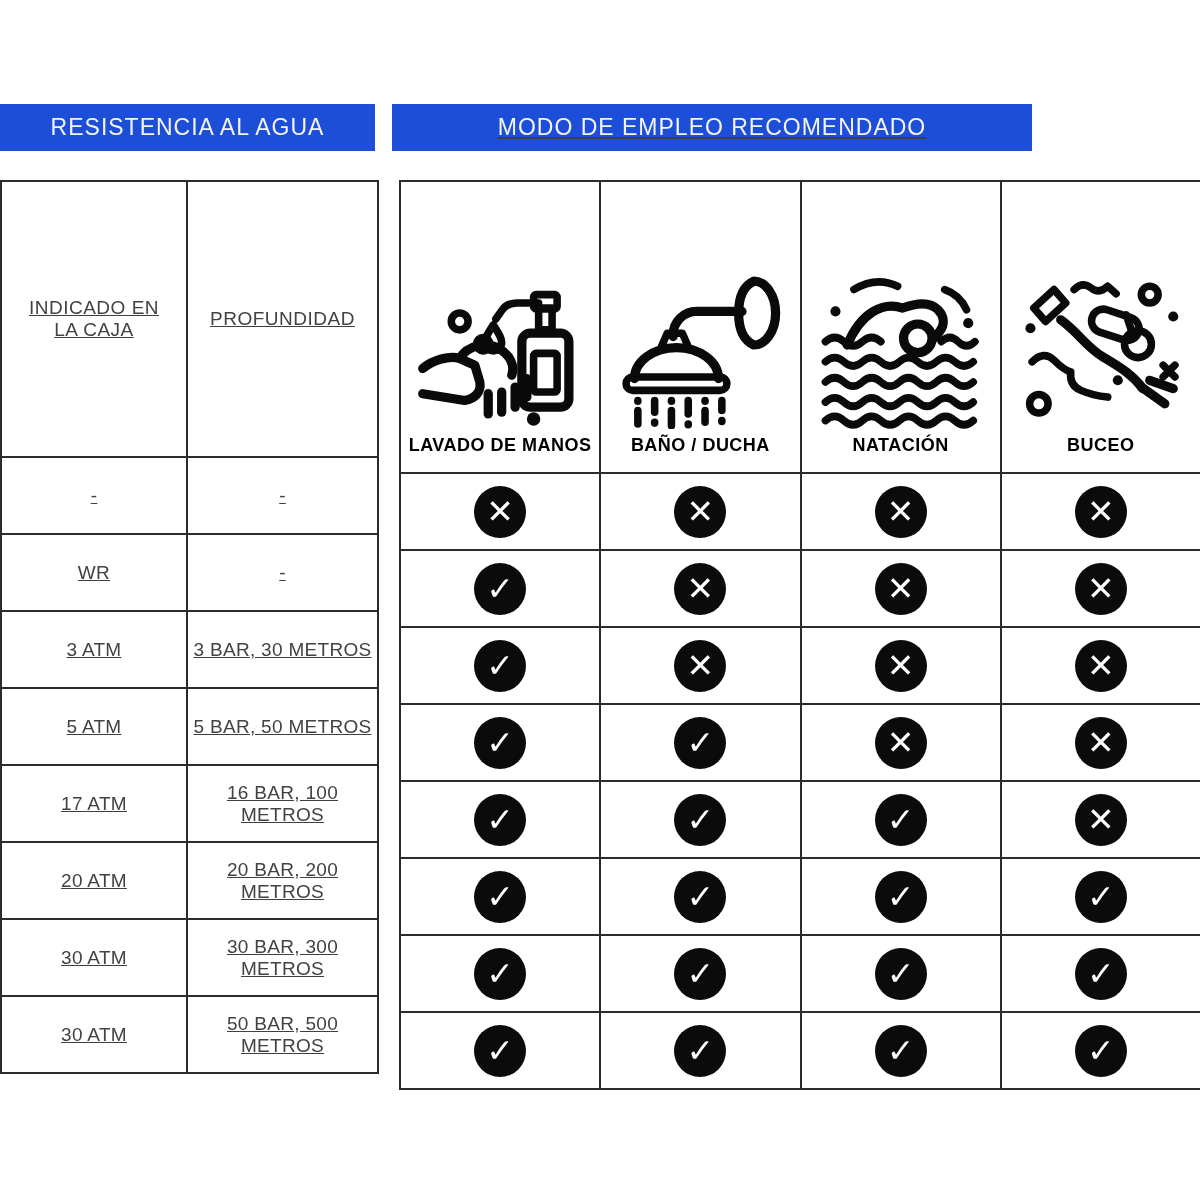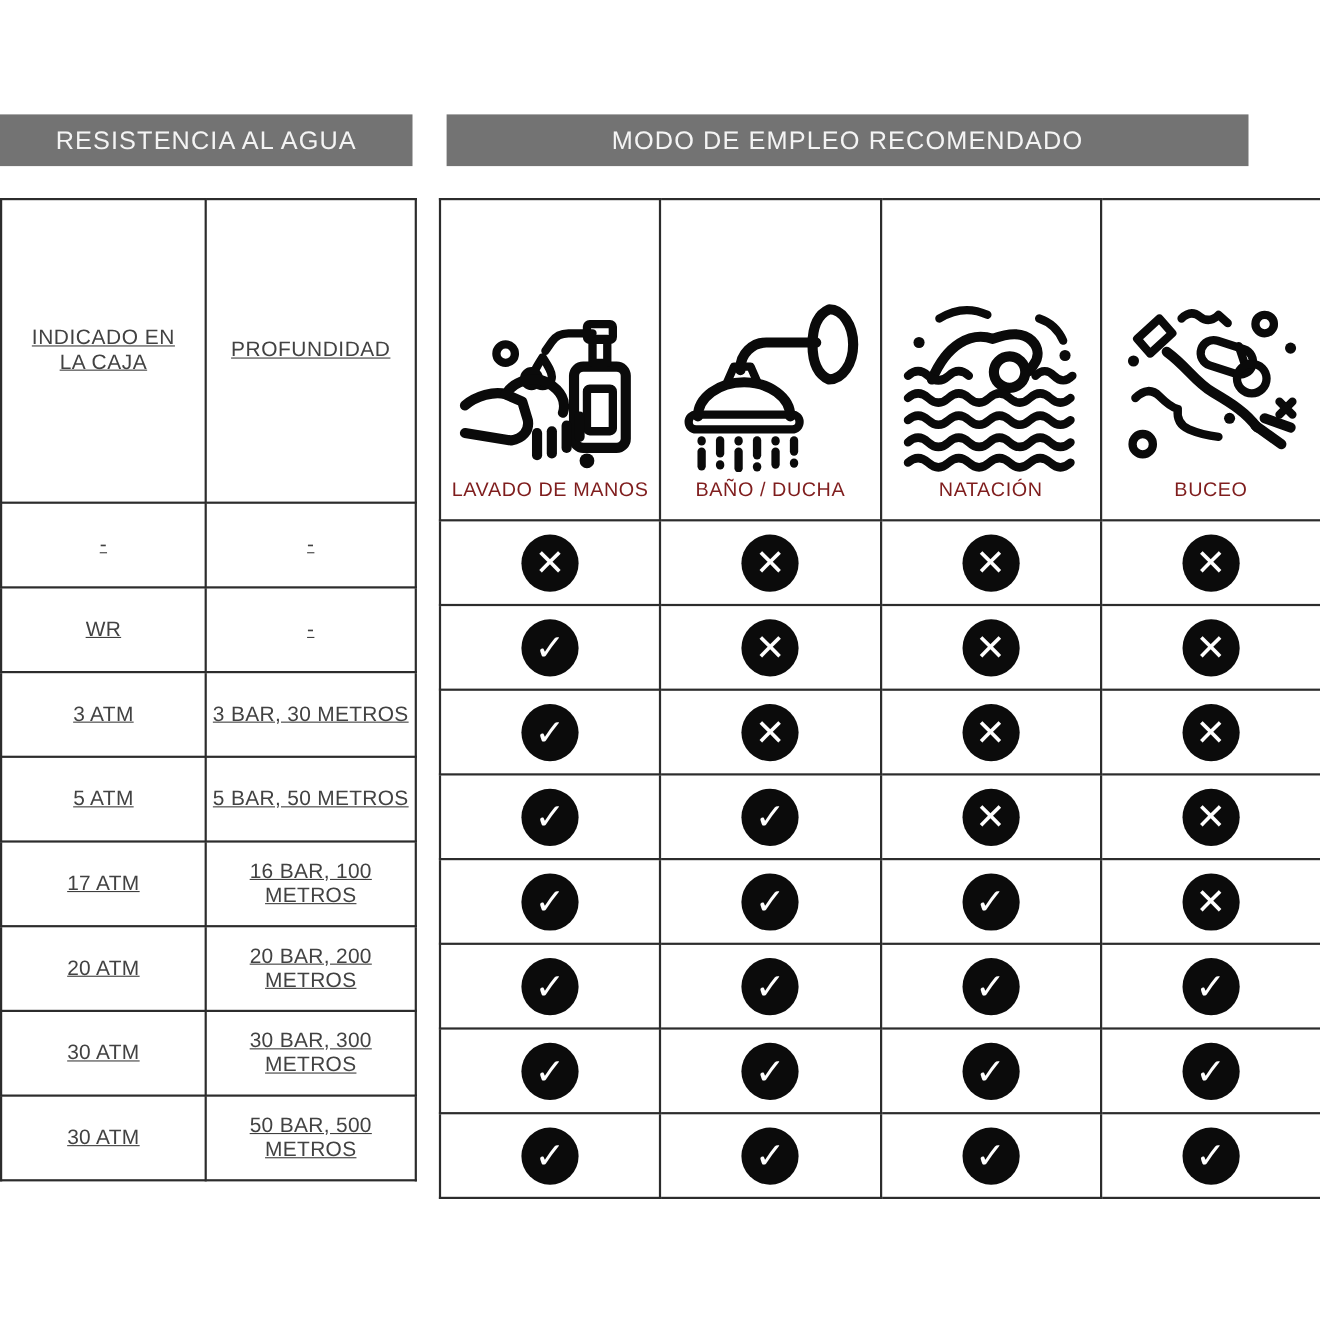--- a/index.html
+++ b/index.html
@@ -4,28 +4,28 @@
 <style>
   html,body { margin:0; padding:0; background:#ffffff; }
   .canvas {
     position:relative; width:1200px; height:1200px;
     background:#ffffff; overflow:hidden;
     font-family:"Liberation Sans", sans-serif;
     color:#3f3f3f;
   }
   
   .hdr {
-    position:absolute; top:104px; height:47px; background:#737373;
+    position:absolute; top:104px; height:47px; background:#1d4ed8;
     display:flex; align-items:center; justify-content:center;
   }
   .hdr span {
     color:#f4f4f4; font-size:23px; letter-spacing:1px; font-weight:400;
   }
   .hdr-left  { left:0;     width:375px; }
-  .hdr-right { left:406px; width:729px; }
+  .hdr-right { left:392px; width:640px;text-decoration:underline; }
 
   
   table.tbl {
     position:absolute; top:180px; border-collapse:collapse; table-layout:fixed;
   }
   .tbl th, .tbl td {
     border:2px solid #2c2c2c; text-align:center; vertical-align:middle;
     font-weight:400; color:#424242; padding:0;
   }
   table.left-tbl  { left:0;     width:377px;text-decoration:underline; }
@@ -34,21 +34,21 @@
   .head-row th { height:274px; font-size:19px; letter-spacing:0.5px; }
   .left-tbl .head-row th { padding:0 18px; }
   .body-row td { height:75px; font-size:19px; letter-spacing:0.3px; }
 
   
   .act {
     height:274px; display:flex; flex-direction:column;
     align-items:center; justify-content:flex-end; padding-bottom:16px;
   }
   .act-icon { width:168px; height:168px; margin-bottom:6px; }
-  .act-label { font-size:18px; letter-spacing:0.5px; color:#7f1d1d; }
+  .act-label { font-size:18px; letter-spacing:0.5px; color:#000000;font-weight:bold; }
 
   .ic   { fill:none; stroke:#0a0a0a; stroke-width:11; stroke-linecap:round; stroke-linejoin:round; }
   .ic-t { fill:none; stroke:#0a0a0a; stroke-width:9;  stroke-linecap:round; stroke-linejoin:round; }
   .ic-f { fill:#0a0a0a; stroke:none; }
 
   
   .mark {
     width:52px; height:52px; border-radius:50%; background:#0b0b0b;
     color:#ffffff; display:inline-flex; align-items:center; justify-content:center;
     font-size:33px; line-height:1;

